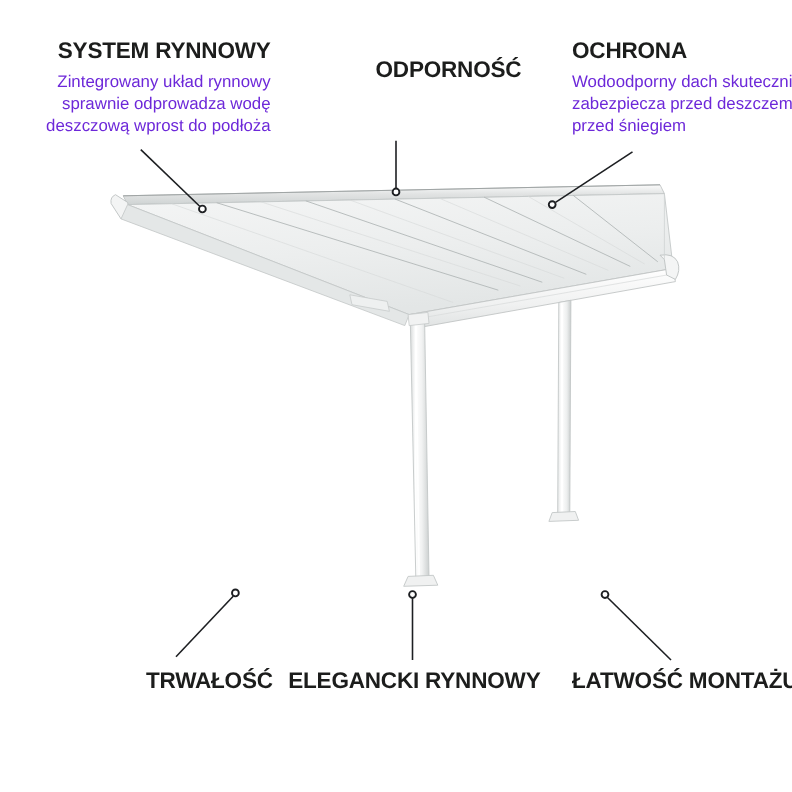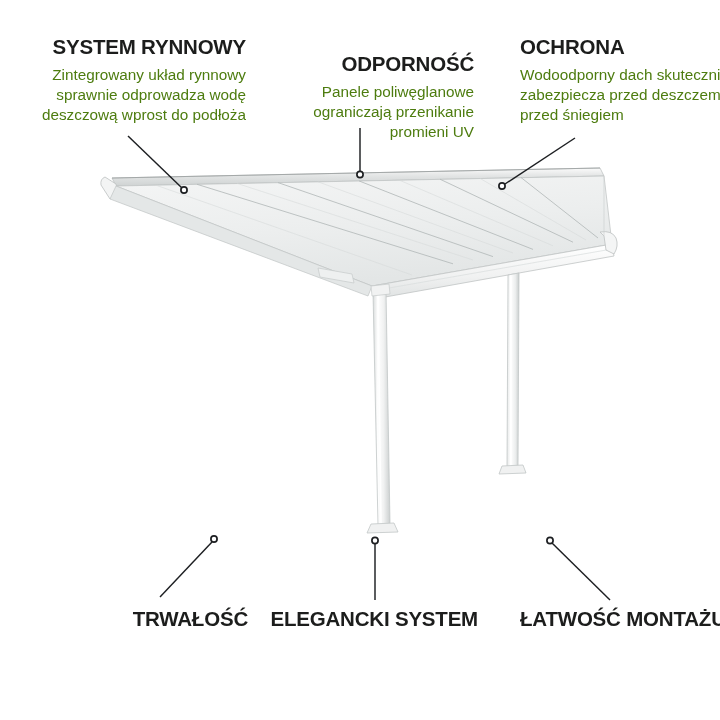--- a/index.html
+++ b/index.html
@@ -30,21 +30,21 @@
     letter-spacing: -0.2px;
     line-height: 1.1;
     margin: 0 0 6px 0;
     white-space: nowrap;
   }
   .callout .c-body {
     font-weight: 400;
     font-size: 15.3px;
     line-height: 1.33;
     margin: 0;
-    color: #4d7c0f;
+    color: #6d28d9;
   }
   .al-left   { text-align: left; margin-left: 24px; }
   .al-right  { text-align: right; }
   .al-center { text-align: right; }
 
   
   #co-gutter    { left: 14px;  top: 36px;  width: 232px; }
   #co-uv        { left: 278px; top: 36px;  width: 196px; margin-top: 17px; }
   #co-shield    { left: 496px; top: 36px;  width: 212px; }
   #co-durable   { left: 10px;  top: 608px; width: 238px; }
@@ -183,33 +183,32 @@
     </g>
   </svg>
 
   <div class="callout al-center" id="co-gutter">
     <p class="c-title">SYSTEM RYNNOWY</p>
     <p class="c-body">Zintegrowany układ rynnowy sprawnie odprowadza wodę deszczową wprost do podłoża</p>
   </div>
 
   <div class="callout al-center" id="co-uv">
     <p class="c-title">ODPORNOŚĆ</p>
-    <p class="c-body">Panele poliwęglanowe ograniczają przenikanie promieni UV</p>
   </div>
 
   <div class="callout al-left" id="co-shield">
     <p class="c-title">OCHRONA</p>
     <p class="c-body">Wodoodporny dach skutecznie zabezpiecza przed deszczem przed śniegiem</p>
   </div>
 
   <div class="callout al-right" id="co-durable">
     <p class="c-title">TRWAŁOŚĆ</p>
   </div>
 
   <div class="callout al-center" id="co-design">
-    <p class="c-title">ELEGANCKI SYSTEM</p>
+    <p class="c-title">ELEGANCKI RYNNOWY</p>
   </div>
 
   <div class="callout al-left" id="co-assembly">
     <p class="c-title">ŁATWOŚĆ MONTAŻU</p>
   </div>
 
 </div>
 
 </body></html>

